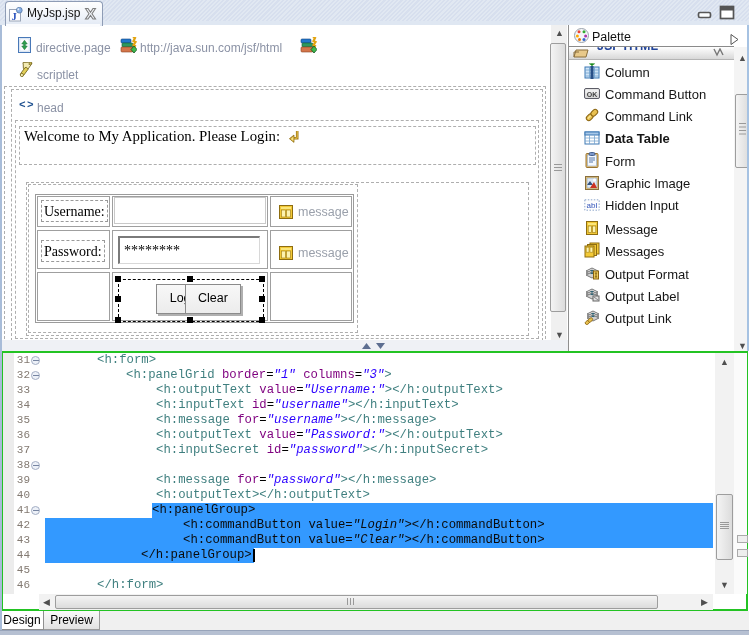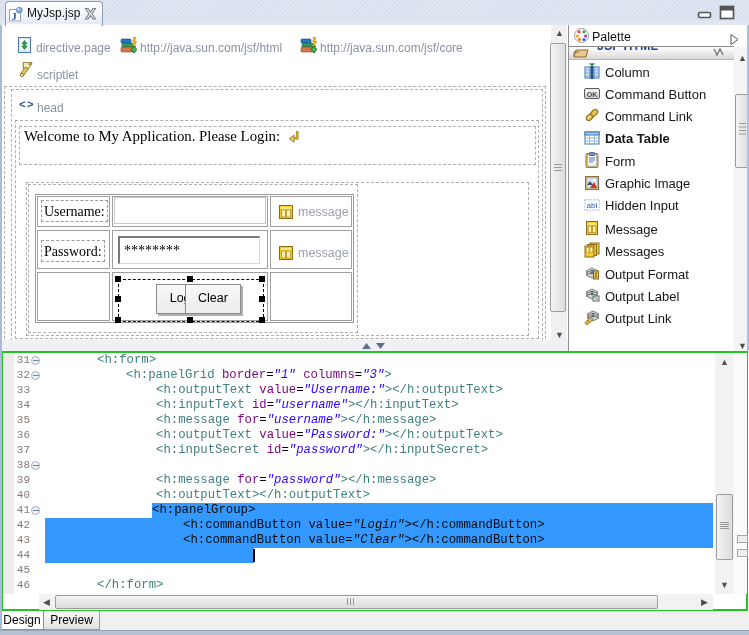--- a/index.html
+++ b/index.html
@@ -93,21 +93,20 @@
   <div class="abs gtxt" style="left:140px;top:16px;">http://java.sun.com/jsf/html</div>
   <div class="abs" style="left:300px;top:12px;">
     <svg width="17" height="17" viewBox="0 0 17 17">
       <rect x="1" y="2" width="10" height="4" rx="1" fill="#2277cc" stroke="#11447f" stroke-width="0.6"></rect>
       <rect x="2" y="6" width="11" height="4" rx="1" fill="#2d9960" stroke="#156138" stroke-width="0.6"></rect>
       <rect x="1" y="10" width="12" height="5" rx="1" fill="#d4764a" stroke="#8c4423" stroke-width="0.6"></rect>
       <path d="M13 0 L15 1 L13.5 4 L15.5 5 L13.5 8 L15 9 L13 13" fill="none" stroke="#e2a411" stroke-width="2.2"></path>
       <path d="M14 9 L17 12.5 L14 16 L11 12.5 Z" fill="#3dbb4e" stroke="#14531d" stroke-width="0.8"></path>
     </svg>
   </div>
-  <div class="abs gtxt" style="left:320px;top:16px;">http://java.sun.com/jsf/core</div>
   <div class="abs" style="left:18px;top:37px;">
     <svg width="15" height="17" viewBox="0 0 15 17">
       <path d="M5.2 1.8 Q4 0.6 6 0.4 L12.4 0.2 Q14.6 0.4 13.6 2 L9.6 7.6 L5.4 6.4 Z" fill="#f2eab2" stroke="#77681f" stroke-width="0.9"></path>
       <path d="M12.4 0.2 Q10.6 0.8 11 2.6 L13.6 2 Q14.2 0.4 12.4 0.2" fill="#d8c65a" stroke="#77681f" stroke-width="0.7"></path>
       <path d="M8.6 5.4 L10 7.4 L5.6 13.4 Q4.6 14.8 3.2 13.8 Q1.8 12.8 2.8 11.4 L7 5.6 Z" fill="#e2cf58" stroke="#77681f" stroke-width="0.9"></path>
       <circle cx="3.9" cy="13" r="1.6" fill="#f6eeb4" stroke="#77681f" stroke-width="0.8"></circle>
     </svg>
   </div>
   <div class="abs gtxt" style="left:37px;top:43px;">scriptlet</div>
 
@@ -373,20 +372,21 @@
   <div class="cl" style="top:30px;padding-left:111px;"><span class="t">&lt;h:outputText </span><span class="a">value</span>=<span class="v">"Username:"</span><span class="t">&gt;&lt;/h:outputText&gt;</span></div>
   <div class="cl" style="top:45px;padding-left:111px;"><span class="t">&lt;h:inputText </span><span class="a">id</span>=<span class="v">"username"</span><span class="t">&gt;&lt;/h:inputText&gt;</span></div>
   <div class="cl" style="top:60px;padding-left:111px;"><span class="t">&lt;h:message </span><span class="a">for</span>=<span class="v">"username"</span><span class="t">&gt;&lt;/h:message&gt;</span></div>
   <div class="cl" style="top:75px;padding-left:111px;"><span class="t">&lt;h:outputText </span><span class="a">value</span>=<span class="v">"Password:"</span><span class="t">&gt;&lt;/h:outputText&gt;</span></div>
   <div class="cl" style="top:90px;padding-left:111px;"><span class="t">&lt;h:inputSecret </span><span class="a">id</span>=<span class="v">"password"</span><span class="t">&gt;&lt;/h:inputSecret&gt;</span></div>
   <div class="cl" style="top:120px;padding-left:111px;"><span class="t">&lt;h:message </span><span class="a">for</span>=<span class="v">"password"</span><span class="t">&gt;&lt;/h:message&gt;</span></div>
   <div class="cl" style="top:135px;padding-left:111px;"><span class="t">&lt;h:outputText&gt;&lt;/h:outputText&gt;</span></div>
   <div class="cl seltxt" style="top:150px;padding-left:107px;"><span class="t">&lt;h:panelGroup&gt;</span></div>
   <div class="cl seltxt" style="top:165px;padding-left:138px;"><span class="t">&lt;h:commandButton </span><span class="a">value</span>=<span class="v">"Login"</span><span class="t">&gt;&lt;/h:commandButton&gt;</span></div>
   <div class="cl seltxt" style="top:180px;padding-left:138px;"><span class="t">&lt;h:commandButton </span><span class="a">value</span>=<span class="v">"Clear"</span><span class="t">&gt;&lt;/h:commandButton&gt;</span></div>
+  <div class="cl seltxt" style="top:195px;padding-left:96px;"><span class="t">&lt;/h:panelGroup&gt;</span></div>
   <div class="cl" style="top:225px;padding-left:52px;"><span class="t">&lt;/h:form&gt;</span></div>
 
   <div class="sb-track" style="left:712px;top:0px;width:19px;height:241px;background:#f2f2f2;"></div>
   <div class="arr" style="left:717px;top:5px;">▲</div>
   <div class="arr" style="left:717px;top:228px;">▼</div>
   <div class="sb-thumb" style="left:713px;top:141px;width:15px;height:64px;"></div>
   <div class="abs" style="left:717px;top:169px;width:9px;height:1px;background:#999;box-shadow:0 2px 0 #999,0 4px 0 #999,0 6px 0 #999;"></div>
 
   <div class="abs" style="left:731px;top:0px;width:13px;height:241px;background:#fbfbfb;"></div>
   <div class="abs" style="left:734px;top:182px;width:9px;height:6px;background:#eee;border:1px solid #aaa;"></div>

